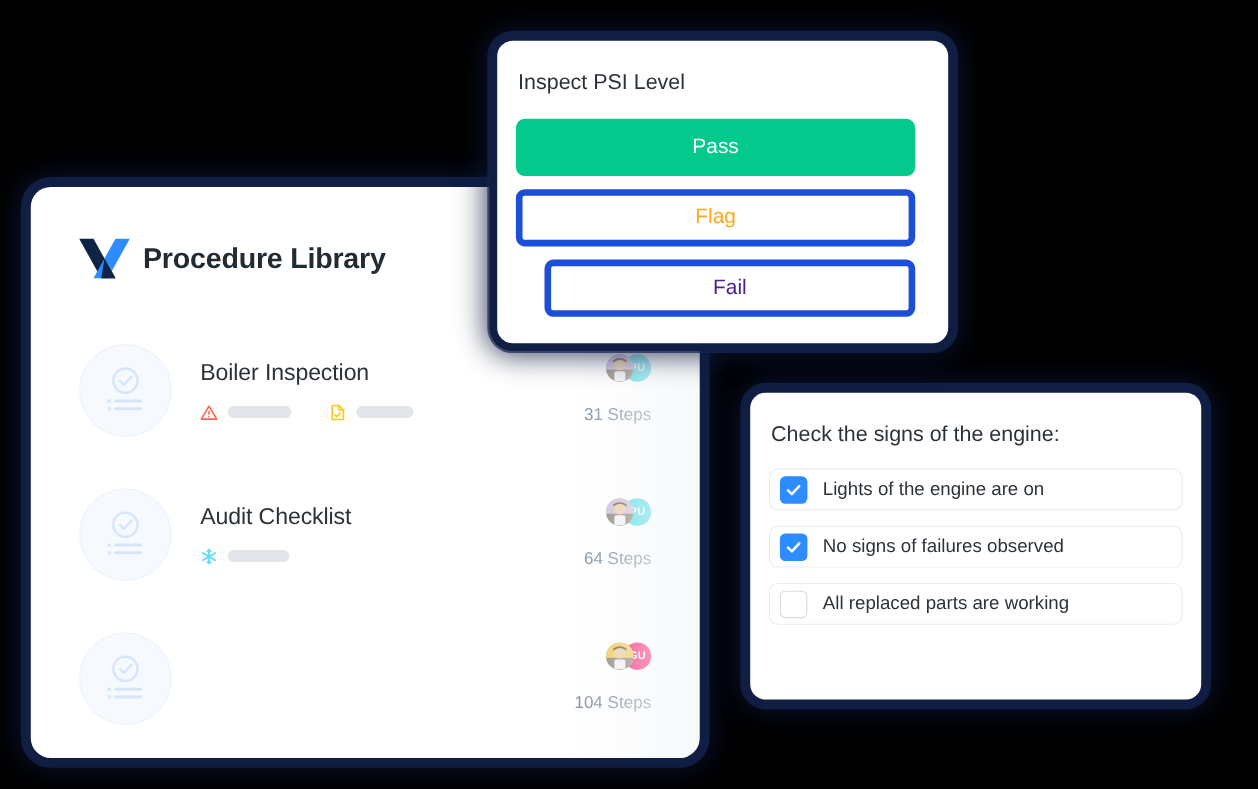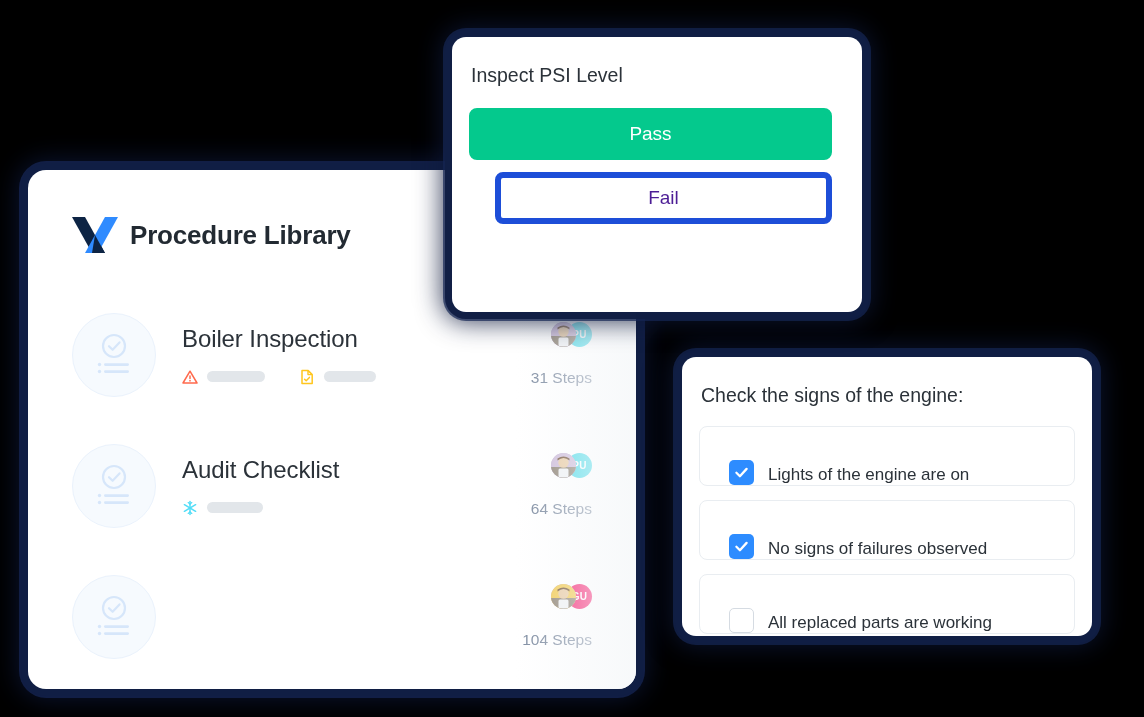--- a/index.html
+++ b/index.html
@@ -50,21 +50,21 @@
   }
   .proc-thumb {
     width: 84px; height: 84px; flex: none;
     border-radius: 50%;
     background: #f6fafe;
     border: 1px solid #eaf2fc;
     display: flex; align-items: center; justify-content: center;
   }
   .proc-mid { flex: 1; padding-left: 26px; }
   .proc-name {
-    font-size: 24px; color: #2b3239; letter-spacing: -0.1px;
+    font-size: 21px; color: #2b3239; letter-spacing: -0.1px;
   }
   .proc-tags {
     display: flex; align-items: center;
     gap: 9px; margin-top: 16px;
   }
   .tag-pill {
     height: 11px; border-radius: 6px; background: #e2e6ea;
   }
   .tag-gap { width: 16px; }
   .tag-ico { width: 16px; height: 16px; display: block; }
@@ -137,24 +137,24 @@
       0 0 0 9px rgba(22,38,84,0.7),
       0 0 26px 10px rgba(13,24,58,0.82);
     padding: 27px 17px 0 17px;
     z-index: 2;
   }
   .eng-title {
     font-size: 19.5px; color: #2b3239;
     padding-left: 2px; margin-bottom: 19px;
   }
   .eng-item {
-    height: 60px; border-radius: 8px;
+    height: 38px; border-radius: 8px;
     border: 1px solid #e9edf1; background: #fff;
-    display: flex; align-items: flex-end;
-    padding-left: 29px; gap: 14px;
+    display: flex; align-items: center;
+    padding-left: 9px; gap: 14px;
     margin-bottom: 14px;
   }
   .cbx {
     width: 25px; height: 25px; border-radius: 5px;
     flex: none; display: flex; align-items: center; justify-content: center;
   }
   .cbx.on { background: #2d8cff; }
   .cbx.off { background: #fff; border: 1.6px solid #d5dbe2; }
   .eng-label { font-size: 17px; color: #2b3239; }
 </style>
@@ -297,20 +297,21 @@
         </div>
       </div>
 
     </div>
     <div id="lib-fade"></div>
   </div>
 
   <div class="card" id="psi-card">
     <div class="psi-title">Inspect PSI Level</div>
     <div class="psi-btn primary">Pass</div>
+    <div class="psi-btn flag">Flag</div>
     <div class="psi-btn fail">Fail</div>
   </div>
 
   <div class="card" id="engine-card">
     <div class="eng-title">Check the signs of the engine:</div>
 
     <div class="eng-item">
       <div class="cbx on">
         <svg width="17" height="17" viewBox="0 0 17 17">
           <path d="M3.4 8.8 L6.9 12.2 L13.6 4.9" fill="none" stroke="#ffffff" stroke-width="2.3" stroke-linecap="round" stroke-linejoin="round"></path>

